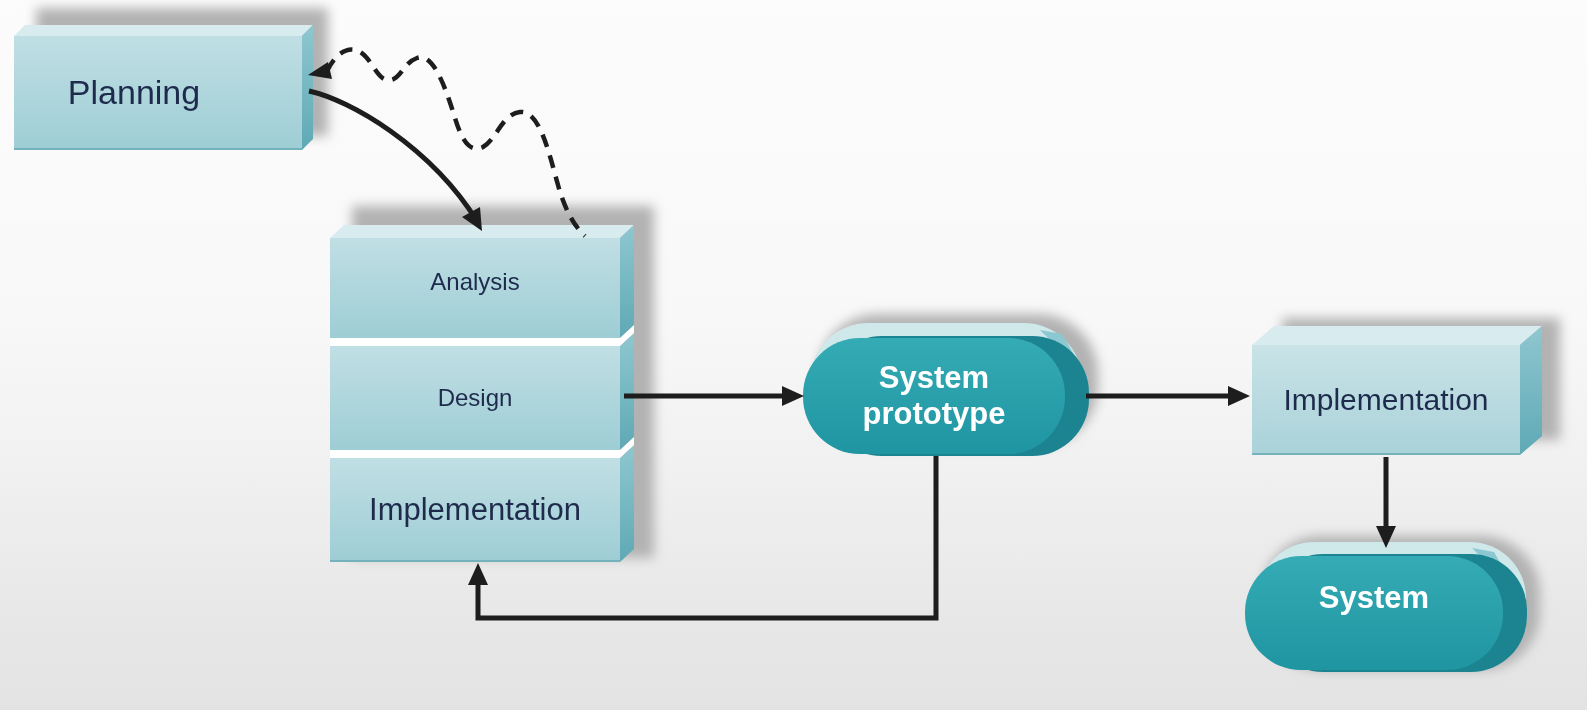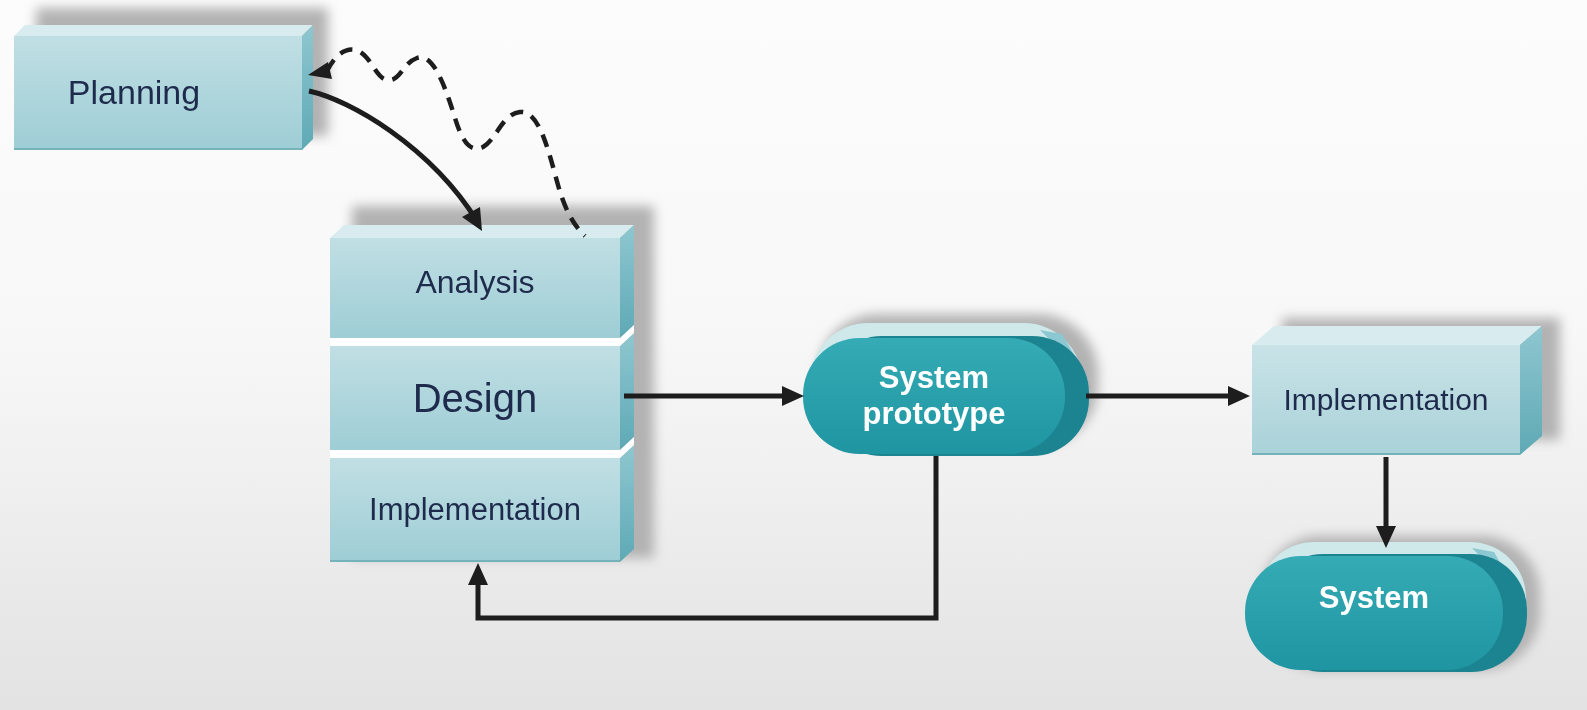--- a/index.html
+++ b/index.html
@@ -18,22 +18,22 @@
     position:absolute;
     display:flex;align-items:center;justify-content:center;
     text-align:center;
     color:#1e2b4c;
     line-height:1.15;
     user-select:none;
   }
   .label.dark{color:#1e2b4c;font-weight:400;}
   .label.light{color:#ffffff;font-weight:700;}
   .lbl-planning{left:14px;top:36px;width:240px;height:114px;font-size:34px;}
-  .lbl-analysis{left:330px;top:238px;width:290px;height:88px;font-size:32px;}
-  .lbl-design{left:330px;top:346px;width:290px;height:104px;font-size:40px;text-align:center;}
+  .lbl-analysis{left:330px;top:238px;width:290px;height:88px;font-size:24px;}
+  .lbl-design{left:330px;top:346px;width:290px;height:104px;font-size:24px;text-align:center;}
   .lbl-impl-stack{left:330px;top:458px;width:290px;height:104px;font-size:31px;}
   .lbl-proto{left:803px;top:338px;width:262px;height:116px;font-size:31px;}
   .lbl-proto .wrap{width:200px;}
   .lbl-impl-right{left:1252px;top:345px;width:268px;height:110px;font-size:30px;}
   .lbl-system{left:1245px;top:556px;width:258px;height:84px;font-size:31px;}
 </style>
 </head>
 <body>
 
 <div class="canvas">

